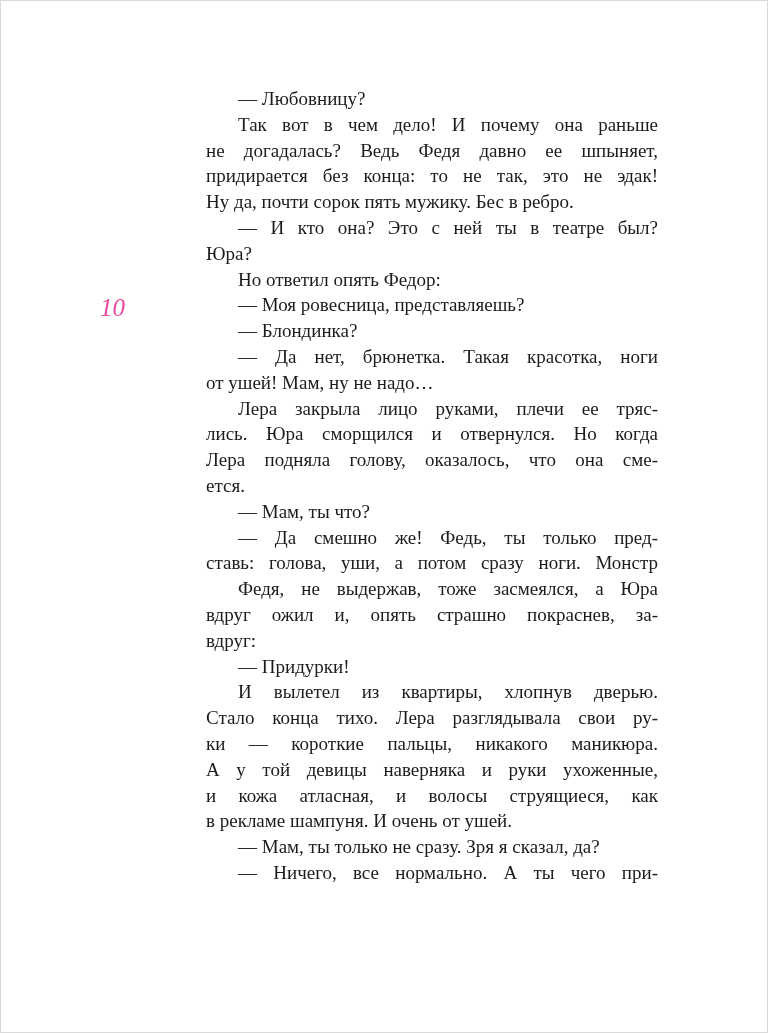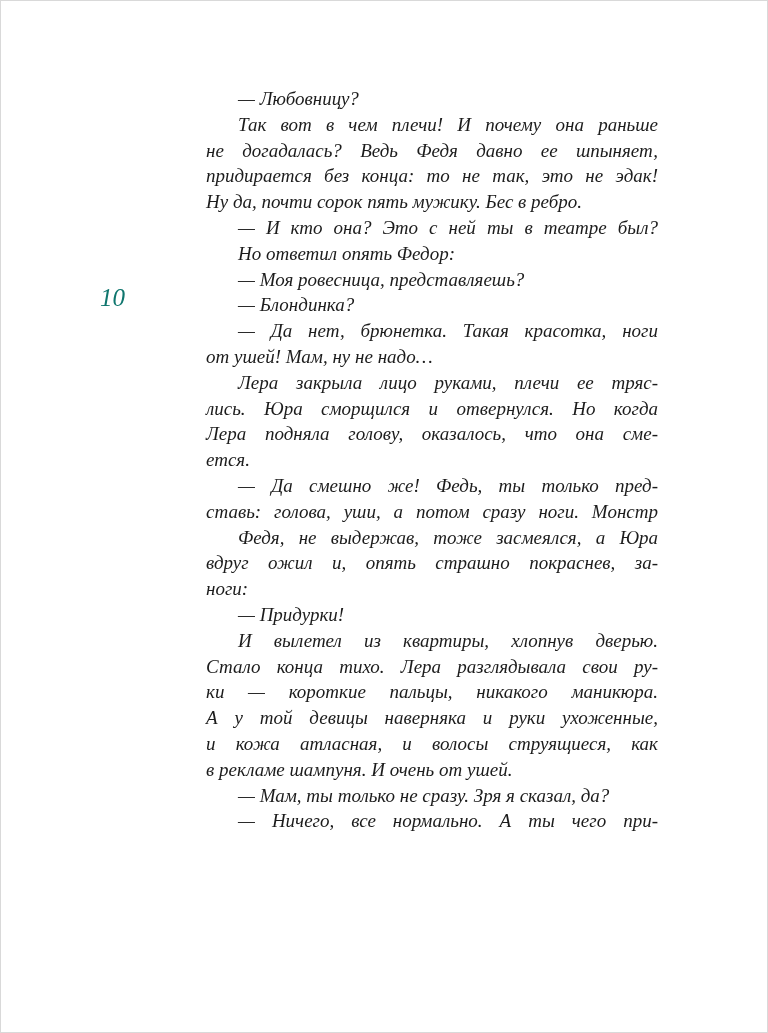--- a/index.html
+++ b/index.html
@@ -17,42 +17,41 @@
   }
   .scan-border {
     position: absolute;
     inset: 0;
     border: 1px solid #d9d9d9;
     pointer-events: none;
   }
   .page-number {
     position: absolute;
     left: 100px;
-    top: 284px;
+    top: 294px;
     font-size: 25px;
     font-style: italic;
-    color: #0f766e;
+    color: #ec4899;
   }
   .text-block {
     position: absolute;
     left: 206px;
     top: 86px;
     width: 452px;
     font-size: 19px;
     line-height: 25.8px;
   }
   .para {
     margin: 0;
     padding: 0;
   }
   .line {
     text-align: justify;
     text-align-last: justify;
     white-space: normal;
-    font-style: italic;
   }
   .line.last {
     text-align-last: left;
   }
   .line.first {
     text-indent: 32px;
   }
 </style>
 </head>
 <body>
@@ -60,27 +59,28 @@
 <div class="scan-border"></div>
 
 <div>
   <div class="page-number">10</div>
 
   <div class="text-block" id="text-block">
       <div class="para">
         <div class="line first last">— Любовницу?</div>
       </div>
       <div class="para">
-        <div class="line first">Так вот в чем плечи! И почему она раньше</div>
+        <div class="line first">Так вот в чем дело! И почему она раньше</div>
         <div class="line">не догадалась? Ведь Федя давно ее шпыняет,</div>
         <div class="line">придирается без конца: то не так, это не эдак!</div>
         <div class="line last">Ну да, почти сорок пять мужику. Бес в ребро.</div>
       </div>
       <div class="para">
         <div class="line first">— И кто она? Это с ней ты в театре был?</div>
+        <div class="line last">Юра?</div>
       </div>
       <div class="para">
         <div class="line first last">Но ответил опять Федор:</div>
       </div>
       <div class="para">
         <div class="line first last">— Моя ровесница, представляешь?</div>
       </div>
       <div class="para">
         <div class="line first last">— Блондинка?</div>
       </div>
@@ -88,27 +88,30 @@
         <div class="line first">— Да нет, брюнетка. Такая красотка, ноги</div>
         <div class="line last">от ушей! Мам, ну не надо…</div>
       </div>
       <div class="para">
         <div class="line first">Лера закрыла лицо руками, плечи ее тряс-</div>
         <div class="line">лись. Юра сморщился и отвернулся. Но когда</div>
         <div class="line">Лера подняла голову, оказалось, что она сме-</div>
         <div class="line last">ется.</div>
       </div>
       <div class="para">
+        <div class="line first last">— Мам, ты что?</div>
+      </div>
+      <div class="para">
         <div class="line first">— Да смешно же! Федь, ты только пред-</div>
         <div class="line">ставь: голова, уши, а потом сразу ноги. Монстр</div>
       </div>
       <div class="para">
         <div class="line first">Федя, не выдержав, тоже засмеялся, а Юра</div>
         <div class="line">вдруг ожил и, опять страшно покраснев, за-</div>
-        <div class="line last">ноги:</div>
+        <div class="line last">вдруг:</div>
       </div>
       <div class="para">
         <div class="line first last">— Придурки!</div>
       </div>
       <div class="para">
         <div class="line first">И вылетел из квартиры, хлопнув дверью.</div>
         <div class="line">Стало конца тихо. Лера разглядывала свои ру-</div>
         <div class="line">ки — короткие пальцы, никакого маникюра.</div>
         <div class="line">А у той девицы наверняка и руки ухоженные,</div>
         <div class="line">и кожа атласная, и волосы струящиеся, как</div>

